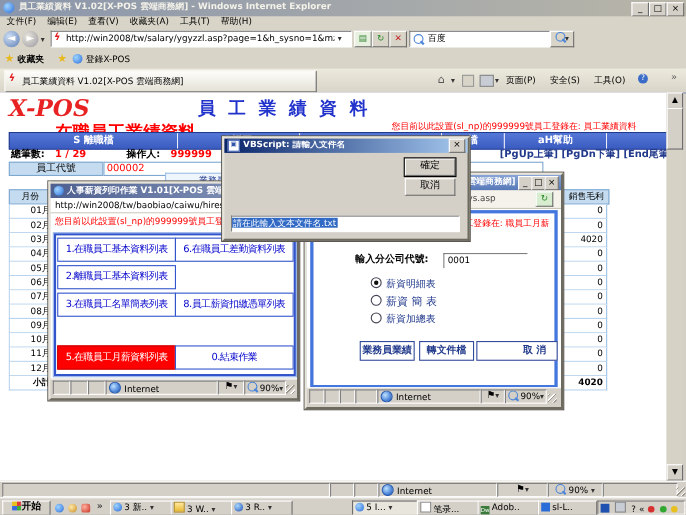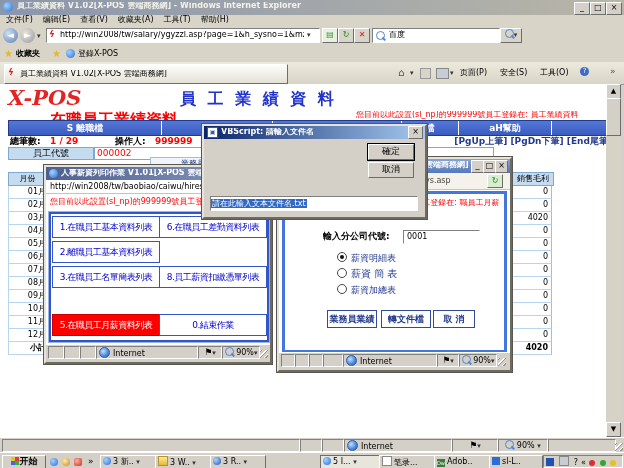--- a/index.html
+++ b/index.html
@@ -237,21 +237,21 @@
           <span class="radio checked"></span><span>薪資明細表</span>
         </span>
         <span class="abs" style="left:52px;top:74px;color:#223a8c;font-size:10px;">
           <span class="radio"></span><span>薪資 簡 表</span>
         </span>
         <span class="abs" style="left:52px;top:90px;color:#223a8c;font-size:9px;">
           <span class="radio"></span><span>薪資加總表</span>
         </span>
         <span class="navybtn abs" style="left:42px;top:116px;width:48px;height:16px;line-height:16px;">業務員業績</span>
         <span class="navybtn abs" style="left:96px;top:116px;width:48px;height:16px;line-height:16px;">轉文件檔</span>
-        <span class="navybtn abs" style="left:148px;top:116px;width:40px;height:16px;line-height:16px;">取 消</span>
+        <span class="navybtn abs" style="left:148px;top:116px;width:40px;height:16px;line-height:16px;padding-left:32px;">取 消</span>
       </div>
     </div>
     <div style="position:relative;height:15px;background:#D4D0C8;border-top:1px solid #fff;">
       <span class="statpanel abs" style="left:2px;top:1px;width:12px;"></span>
       <span class="statpanel abs" style="left:16px;top:1px;width:12px;"></span>
       <span class="statpanel abs" style="left:30px;top:1px;width:12px;"></span>
       <span class="statpanel abs" style="left:44px;top:1px;width:18px;"></span>
       <span class="statpanel abs" style="left:64px;top:1px;width:92px;font-size:8px;"><span class="globe"></span><span>Internet</span></span>
       <span class="statpanel abs" style="left:158px;top:1px;width:20px;text-align:center;">⚑<span class="dd">▾</span></span>
       <span class="statpanel abs" style="left:180px;top:1px;width:36px;font-size:8px;text-align:center;"><span class="mag"></span> <span>90%</span><span class="dd">▾</span></span>

